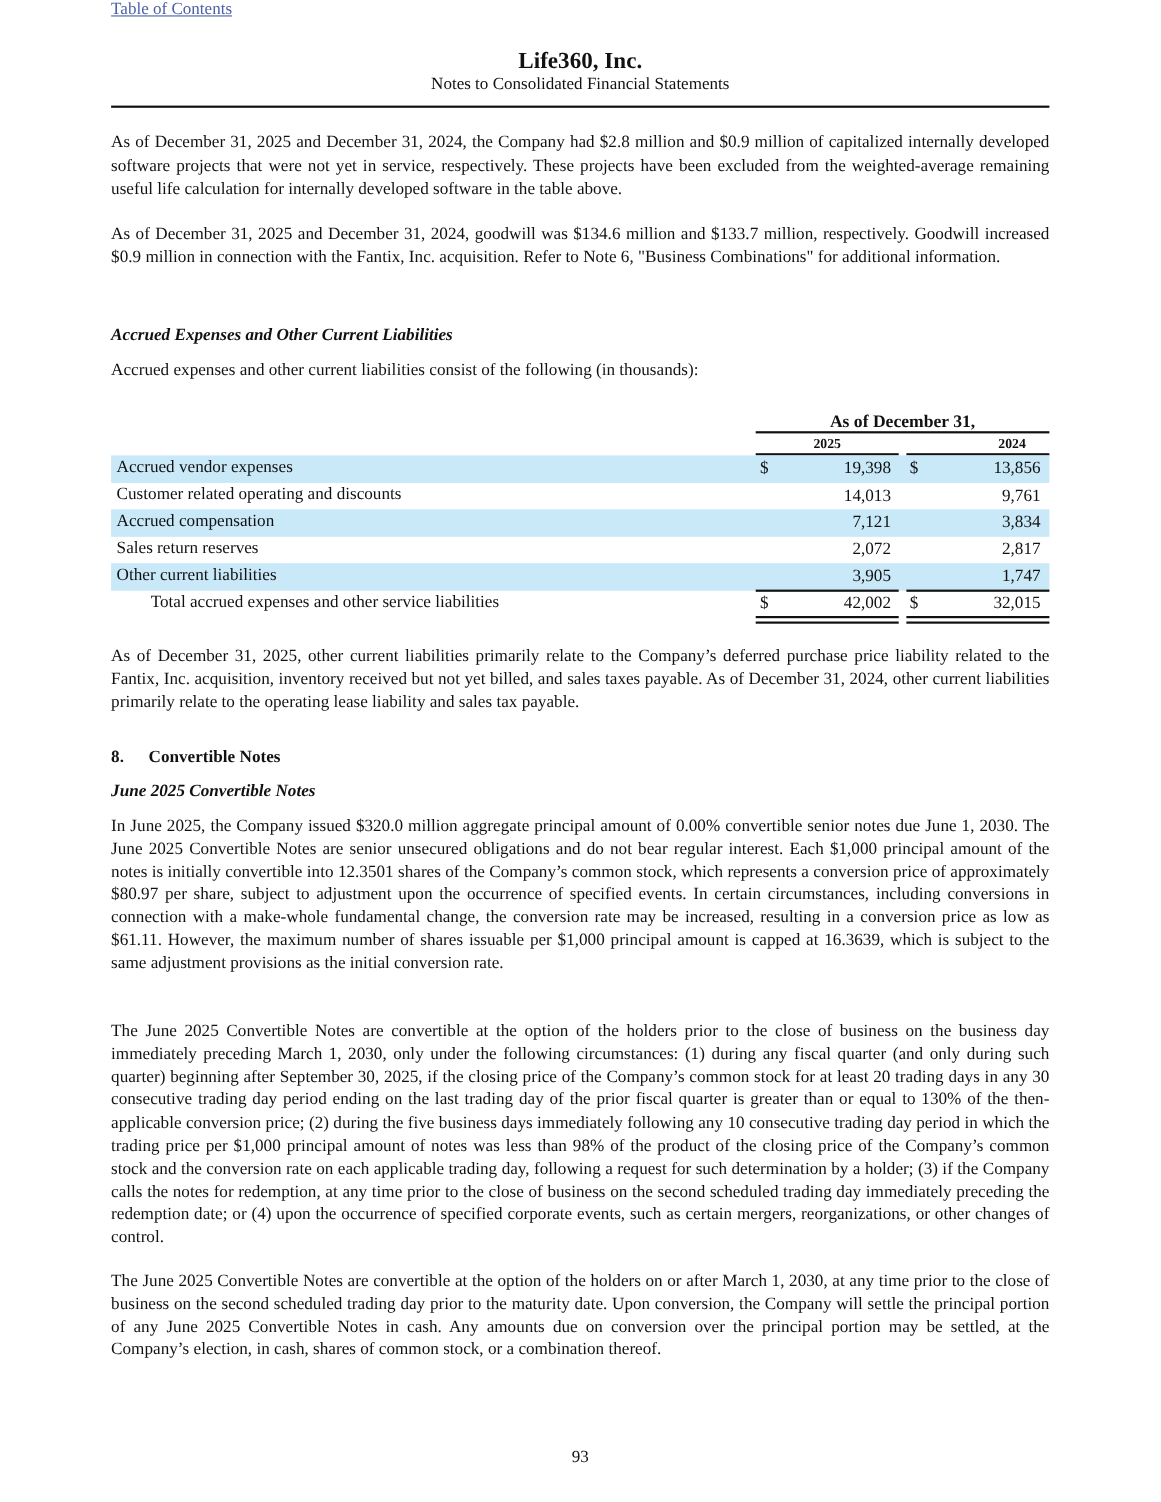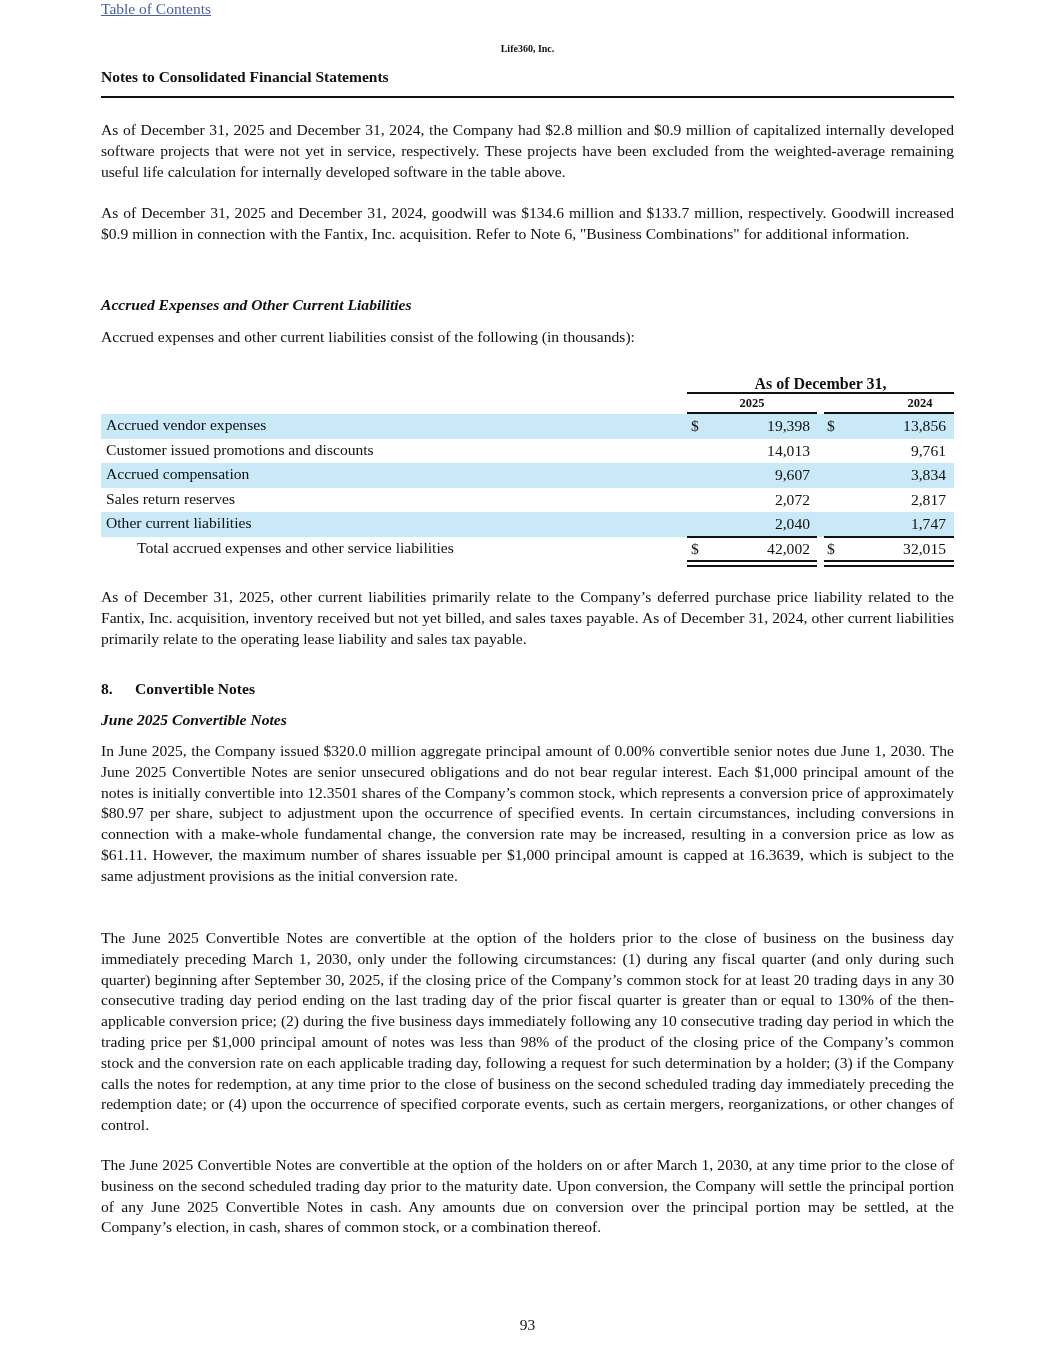--- a/index.html
+++ b/index.html
@@ -7,22 +7,22 @@
       width: 1055px; height: 1365px; position: relative; overflow: hidden;
       font-family: "Liberation Serif", "DejaVu Serif", serif;
       color: #111111; font-size: 15.6px;
     }
     .page { position: absolute; left: 101px; top: 0; width: 853px; }
     .toc-link {
       position: absolute; left: 0; top: 0;
       color: #4a5fa6; font-weight: normal; font-size: 15.5px;
       text-decoration: underline; cursor: pointer;
     }
-    .hdr-company { position: absolute; top: 43px; left: 0; width: 853px; text-align: center; font-weight: bold; font-size: 10px; }
-    .hdr-title { position: absolute; top: 68px; left: 0; width: 853px; text-align: left; font-weight: bold; font-size: 15.5px; }
+    .hdr-company { position: absolute; top: 43px; left: 0; width: 853px; text-align: center; font-weight: bold; font-size: 21px; }
+    .hdr-title { position: absolute; top: 68px; left: 0; width: 853px; text-align: center; font-weight: normal; font-size: 15.5px; }
     .hdr-rule { position: absolute; top: 96px; left: 0; width: 853px; border-top: 2px solid #111; }
     .para {
       position: absolute; left: 0; width: 853px; margin: 0;
       text-align: justify; line-height: 20.8px;
     }
     .subhead { position: absolute; left: 0; font-weight: bold; font-style: italic; font-size: 15.6px; }
     .section-head { position: absolute; left: 0; font-weight: bold; font-size: 15.6px; }
     .section-head .num { display: inline-block; width: 34px; }
 
     
@@ -80,37 +80,37 @@
     <div class="tbl-year-rule r2"></div>
 
     <div class="tbl-row shaded" style="top:42px">
       <span class="label">Accrued vendor expenses</span>
       <span class="cur c1">$</span>
       <span class="val v1">19,398</span>
       <span class="cur c2">$</span>
       <span class="val v2">13,856</span>
     </div>
     <div class="tbl-row" style="top:66.5px">
-      <span class="label">Customer issued promotions and discounts</span>
+      <span class="label">Customer related operating and discounts</span>
       <span class="val v1">14,013</span>
       <span class="val v2">9,761</span>
     </div>
     <div class="tbl-row shaded" style="top:91px">
       <span class="label">Accrued compensation</span>
-      <span class="val v1">9,607</span>
+      <span class="val v1">7,121</span>
       <span class="val v2">3,834</span>
     </div>
     <div class="tbl-row" style="top:115.5px">
       <span class="label">Sales return reserves</span>
       <span class="val v1">2,072</span>
       <span class="val v2">2,817</span>
     </div>
     <div class="tbl-row shaded" style="top:140px">
       <span class="label">Other current liabilities</span>
-      <span class="val v1">2,040</span>
+      <span class="val v1">3,905</span>
       <span class="val v2">1,747</span>
     </div>
 
     <div class="tbl-total-rule" style="top:164px; left:586px; width:130px"></div>
     <div class="tbl-total-rule" style="top:164px; left:723px; width:130px"></div>
 
     <div class="tbl-row total" style="top:165px">
       <span class="label">Total accrued expenses and other service liabilities</span>
       <span class="cur c1">$</span>
       <span class="val v1">42,002</span>

